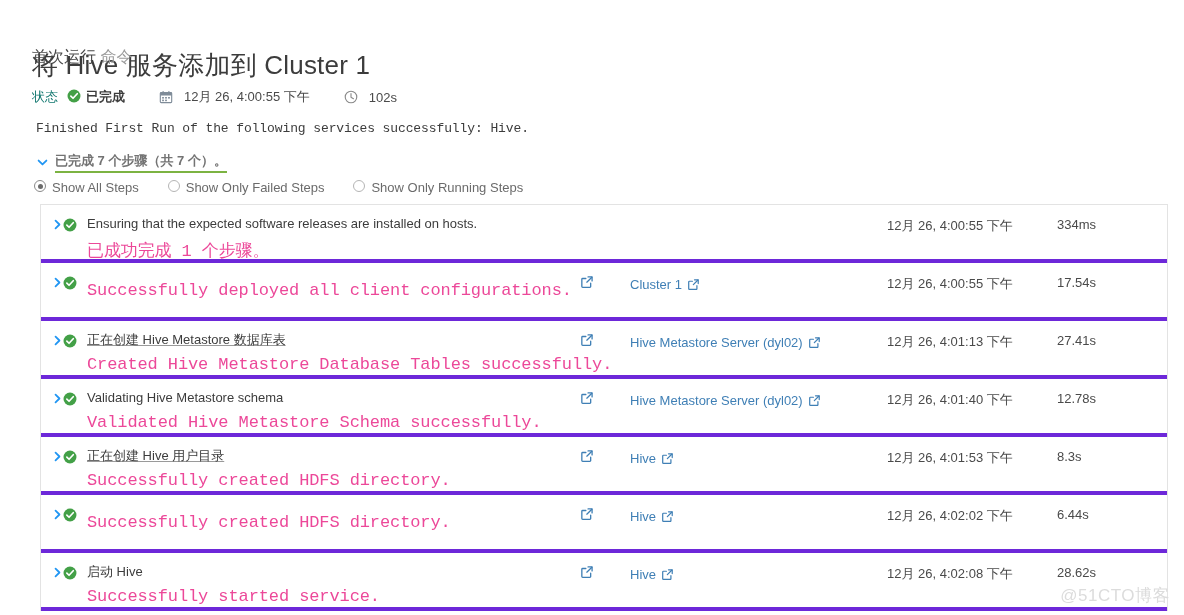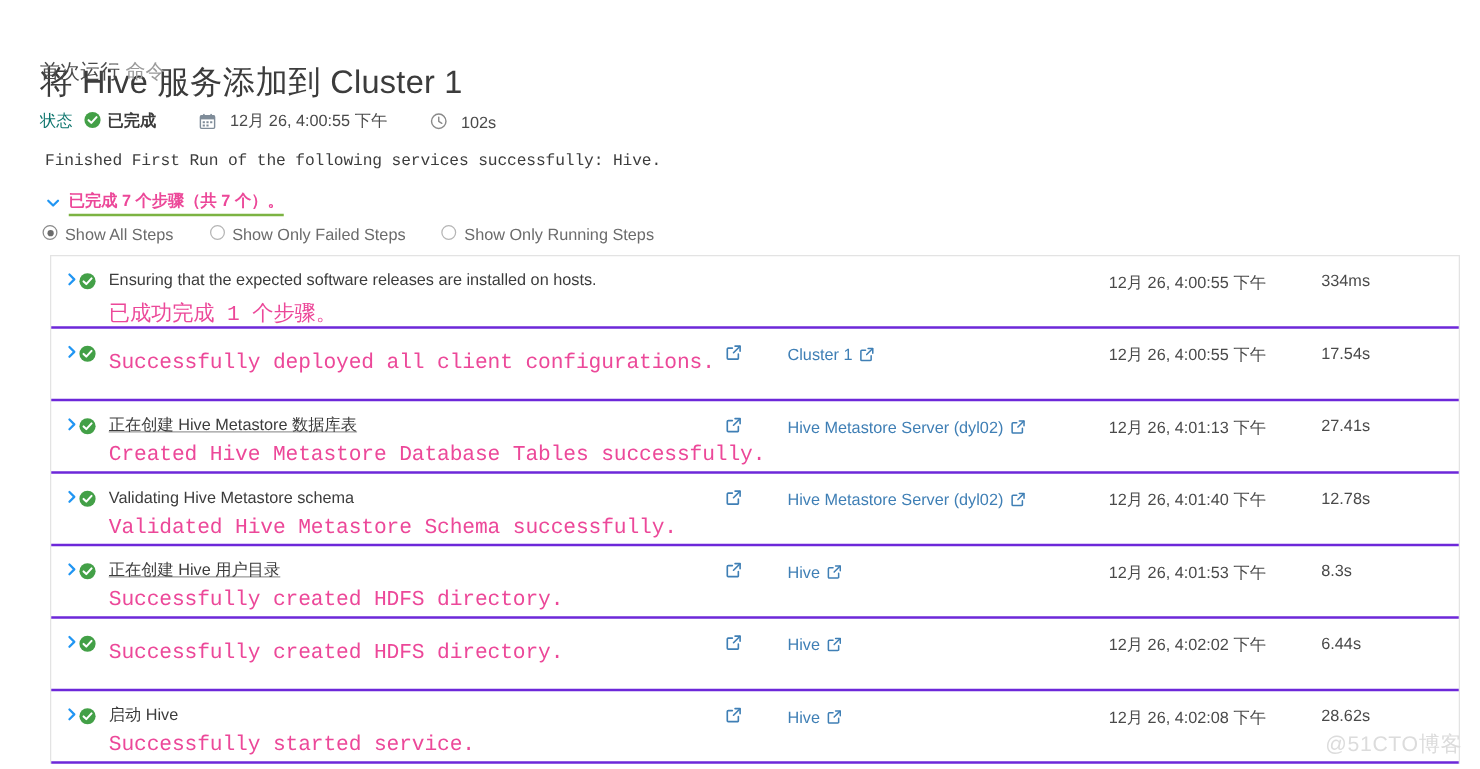--- a/index.html
+++ b/index.html
@@ -51,21 +51,21 @@
     white-space: nowrap;
   }
 
   
   .summary-row {
     position: absolute; left: 36px; top: 152px;
     display: flex; align-items: center; cursor: pointer;
   }
   .chev-down { margin-right: 6px; display: flex; align-items: center; }
   .summary-text {
-    font-size: 13px; font-weight: bold; color: #ec4899;
+    font-size: 13px; font-weight: bold; color: #737373;
     border-bottom: 2px solid #7cb342; padding-bottom: 1px;
     white-space: nowrap;
   }
 
   
   .radio-bar {
     position: absolute; left: 34px; top: 180px;
     display: flex; align-items: center; font-size: 13px; color: #6b6b6b;
   }
   .radio-item { display: flex; cursor: pointer; }
@@ -84,21 +84,21 @@
   
   .steps-table {
     position: absolute; left: 40px; top: 204px;
     width: 1128px;
     border-left: 1px solid #e3e3e3;
     border-right: 1px solid #e3e3e3;
     border-top: 1px solid #e3e3e3;
   }
   .step-row {
     display: flex; align-items: flex-start;
-    border-bottom: 2px solid #6d28d9;
+    border-bottom: 4px solid #6d28d9;
     height: 58px; padding-top: 11px;
   }
   .col-toggle { width: 22px; flex: none; padding-left: 10px; padding-top: 1px; }
   .col-state  { width: 24px; flex: none; padding-top: 2px; }
   .col-main   { flex: 1 1 auto; min-width: 0; padding-right: 10px; }
   .col-link-icon { width: 50px; flex: none; padding-top: 1px; }
   .col-link   { width: 257px; flex: none; padding-top: 1px; }
   .col-time   { width: 170px; flex: none; padding-top: 1px;
                 font-size: 13px; color: #4a4a4a; white-space: nowrap; }
   .col-dur    { width: 110px; flex: none; padding-top: 1px;

